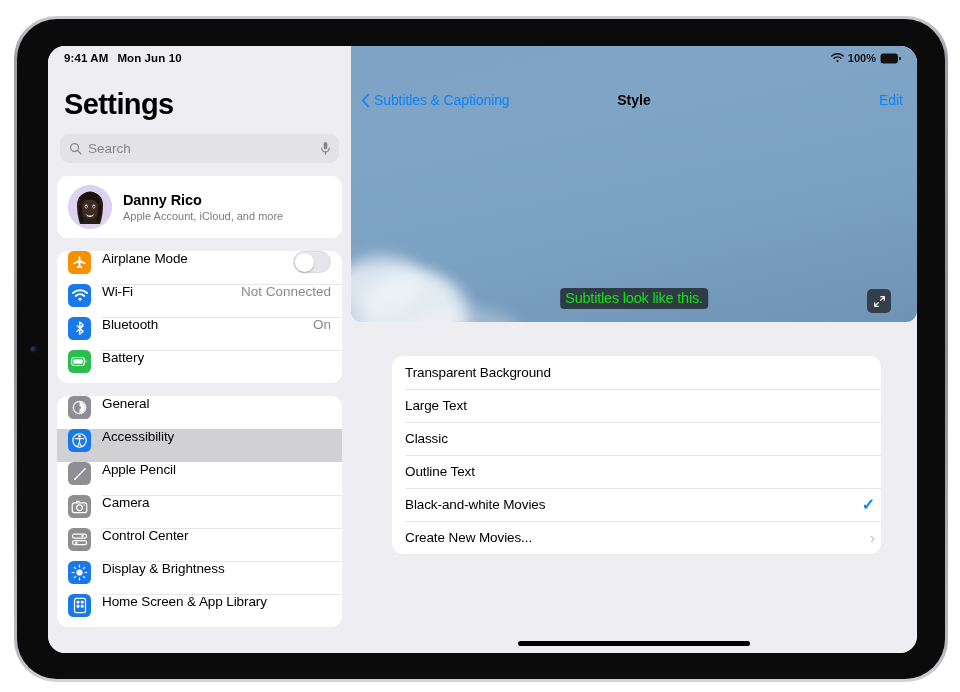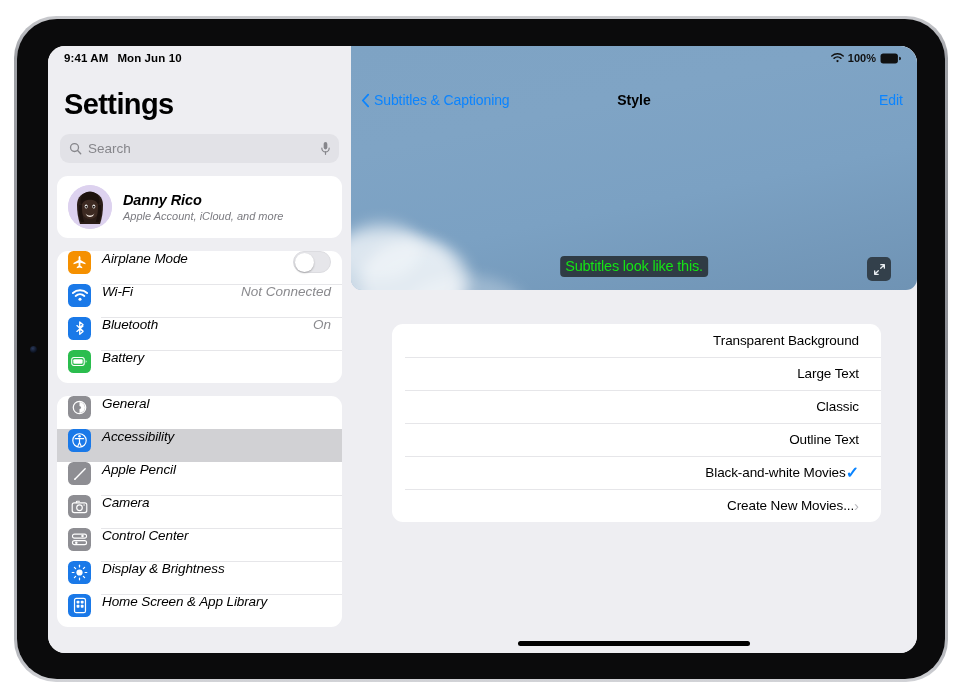--- a/index.html
+++ b/index.html
@@ -72,21 +72,20 @@
     gap: 6px;
   }
   #search-bar .ph { font-size: 13.5px; color: #86868b; flex: 1; }
   .svgicon { display: block; }
 
   .card {
     margin: 13px 9px 0 9px;
     background: #fff;
     border-radius: 11px;
     overflow: hidden;
-    font-style: italic;
   }
   #account-card { display: flex; align-items: center; padding: 9px 11px; gap: 11px; }
   #avatar {
     width: 44px; height: 44px; border-radius: 50%;
     background: #ddd2ef; flex: 0 0 44px;
     position: relative; overflow: hidden;
   }
   #account-name { font-size: 14.5px; font-weight: bold; color: #000; letter-spacing:-0.1px; }
   #account-sub { font-size: 11px; color: #7b7b80; margin-top: 2px; }
 
@@ -119,21 +118,21 @@
   }
 
   
   #detail {
     flex: 1; height: 100%;
     background: #eeeef2;
     position: relative;
     overflow: hidden;
   }
   #video-preview {
-    height: 244px; width: 100%;
+    height: 276px; width: 100%;
     border-bottom-left-radius: 11px;
     border-bottom-right-radius: 11px;
     position: relative;
     overflow: hidden;
     background: linear-gradient(168deg,#7ea3c4 0%, #7fa4c5 30%, #7ba1c3 60%, #6f93b4 100%);
   }
   .cloud {
     position: absolute;
     border-radius: 50%;
     background: rgba(255,255,255,0.62);
@@ -182,25 +181,24 @@
 
   #style-card {
     margin: 34px 36px 0 41px;
     background: #fff;
     border-radius: 11px;
     overflow: hidden;
   }
   .style-row {
     height: 33px;
     display: flex; align-items: center;
-    padding: 0 22px 0 13px;
+    padding: 0 6px 0 13px;
     position: relative;
     font-size: 13.5px; color: #000;
     letter-spacing: -0.1px;
-    text-align: right;
   }
   .style-row + .style-row::before {
     content: ""; position: absolute; left: 13px; right: 0; top: 0;
     height: 1px; background: #e6e6e9;
   }
   .style-row .grow { flex: 1; }
   .checkmark { color: #0a84ff; font-size: 16px; font-weight: bold; line-height: 1; }
   .chevron { color: #b9b9be; font-size: 15px; line-height: 1; }
 
   #home-indicator {

